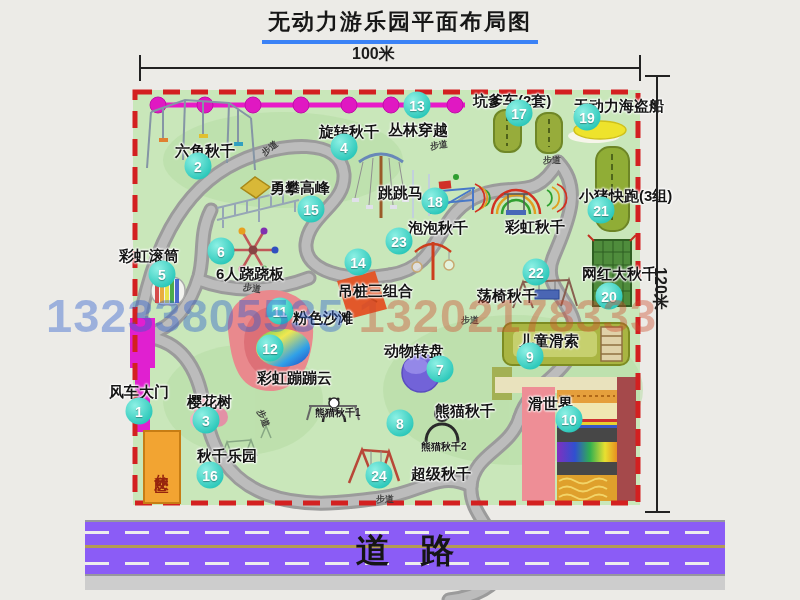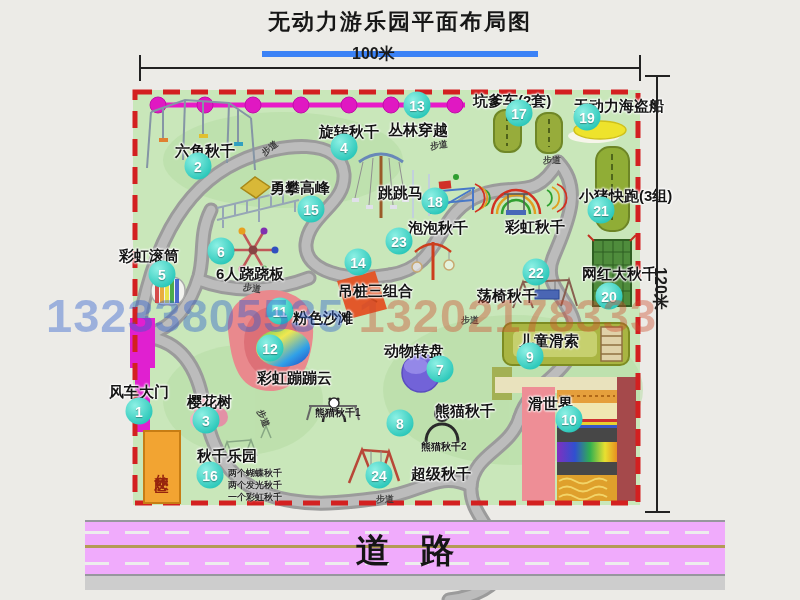--- a/index.html
+++ b/index.html
@@ -1,21 +1,21 @@
 <!DOCTYPE html>
 <html><head>
 <meta charset="utf-8">
 <style>
   html,body{margin:0;padding:0;}
   #stage{position:relative;width:800px;height:600px;background:#ecebe7;overflow:hidden;
          font-family:"Liberation Sans","DejaVu Sans",sans-serif;}
   
   #title{position:absolute;top:7px;left:0;width:800px;text-align:center;z-index:4;}
   #title span{display:inline-block;font-size:22px;font-weight:800;color:#171717;
-      letter-spacing:2px;border-bottom:6px solid #3b82f6;padding:0 6px 14px 6px;}
+      letter-spacing:2px;border-bottom:4px solid #3b82f6;padding:0 6px 3px 6px;}
   
   .dimlabel{position:absolute;font-size:16px;font-weight:700;color:#1c1c1c;z-index:4;}
   #dim-w{top:44px;left:352px;}
   #dim-h{top:278px;left:638px;transform:rotate(90deg);transform-origin:center;}
   
   #map{position:absolute;left:133px;top:90px;width:507px;height:415px;background:#c9e7ba;z-index:2;}
   #map svg{position:absolute;left:0;top:0;overflow:visible;}
   .attr-label{position:absolute;white-space:nowrap;font-size:15px;font-weight:800;color:#141414;z-index:6;
       text-shadow:-1px 0 2px rgba(255,255,255,.95),1px 0 2px rgba(255,255,255,.95),
                   0 -1px 2px rgba(255,255,255,.95),0 1px 2px rgba(255,255,255,.95);}
@@ -31,21 +31,21 @@
       line-height:1.35;z-index:6;text-shadow:0 0 2px rgba(255,255,255,.9);}
   .sublabel{position:absolute;white-space:nowrap;font-size:10px;font-weight:700;color:#1a1a1a;z-index:6;
       text-shadow:0 0 2px rgba(255,255,255,.9);}
   
   #wm-company{position:absolute;left:232px;top:250px;font-size:44px;font-weight:800;
       color:rgba(70,70,70,.26);letter-spacing:10px;z-index:5;white-space:nowrap;}
   #wm-phone{position:absolute;left:46px;top:288px;font-size:47px;font-weight:800;z-index:5;white-space:nowrap;letter-spacing:1px;}
   #wm-phone .p1{color:rgba(45,95,205,.42);}
   #wm-phone .p2{color:rgba(205,75,45,.40);}
   
-  #road{position:absolute;left:85px;top:520px;width:640px;height:52px;background:#f0abfc;z-index:3;
+  #road{position:absolute;left:85px;top:520px;width:640px;height:52px;background:#8b5cf6;z-index:3;
       border-top:2px solid #97979e;border-bottom:2px solid #97979e;}
   .lane-dash{position:absolute;left:0;width:640px;height:3px;
       background:repeating-linear-gradient(90deg,#ededed 0 24px,transparent 24px 40px);}
   #lane-top{top:9px;} #lane-bot{bottom:9px;}
   #lane-center{position:absolute;left:0;top:23px;width:640px;height:3px;background:#b39b54;}
   #road-label{position:absolute;left:0;top:6px;width:640px;text-align:center;font-size:34px;
       font-weight:800;color:#151515;letter-spacing:0.9em;text-indent:0.9em;}
   #below-road{position:absolute;left:85px;top:574px;width:640px;height:16px;background:#cdcdcd;z-index:2;}
 </style>
 </head>
@@ -387,25 +387,20 @@
         </g>
       </g>
 
       <rect x="2" y="2" width="503" height="411" fill="none" stroke="#d32020" stroke-width="5" stroke-dasharray="17 11"></rect>
     </svg>
 
     <div id="map-overlay" style="position:absolute;left:0;top:0;width:507px;height:415px;">
       <div id="rest-area">
           <span>休憩区</span>
         </div>
-      <div id="swing-notes">
-        <div>两个蝴蝶秋千</div>
-        <div>两个发光秋千</div>
-        <div>一个彩虹秋千</div>
-      </div>
       <div class="sublabel" style="left:182px;top:316px;">熊猫秋千1</div>
       <div class="sublabel" style="left:288px;top:350px;">熊猫秋千2</div>
     <div class="attr-label" style="left: -24px; top: 293px;">风车大门</div>
         <div class="marker" style="left: 6px; top: 321px;">1</div>
         <div class="attr-label" style="left: 42px; top: 52px;">六角秋千</div>
         <div class="marker" style="left: 65px; top: 76px;">2</div>
         <div class="attr-label" style="left: 54px; top: 303px;">樱花树</div>
         <div class="marker" style="left: 73px; top: 330px;">3</div>
         <div class="attr-label" style="left: 186px; top: 33px;">旋转秋千</div>
         <div class="marker" style="left: 211px; top: 57px;">4</div>

